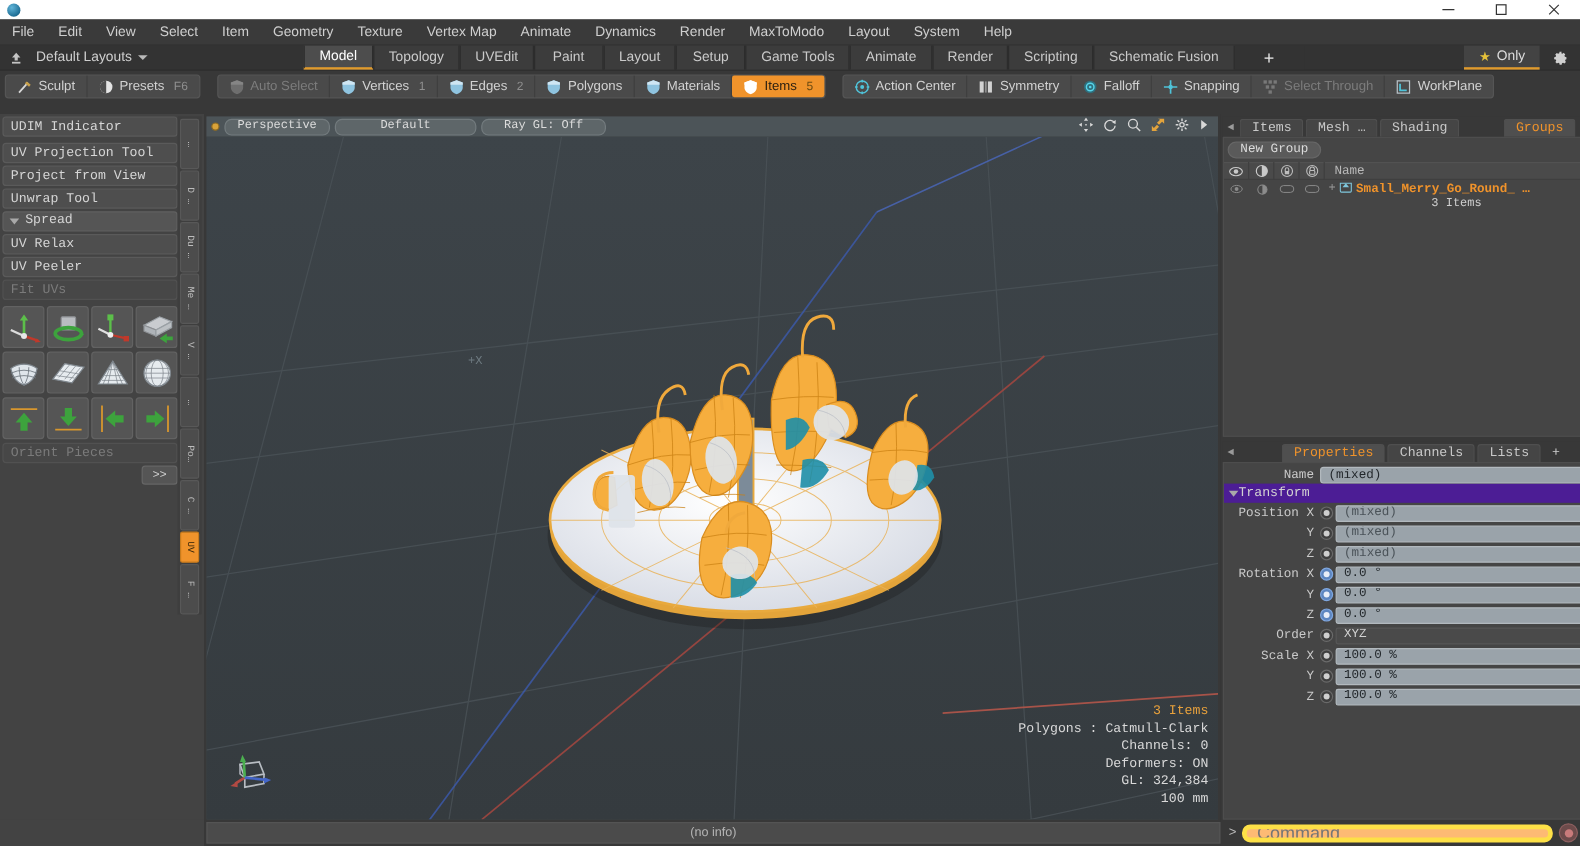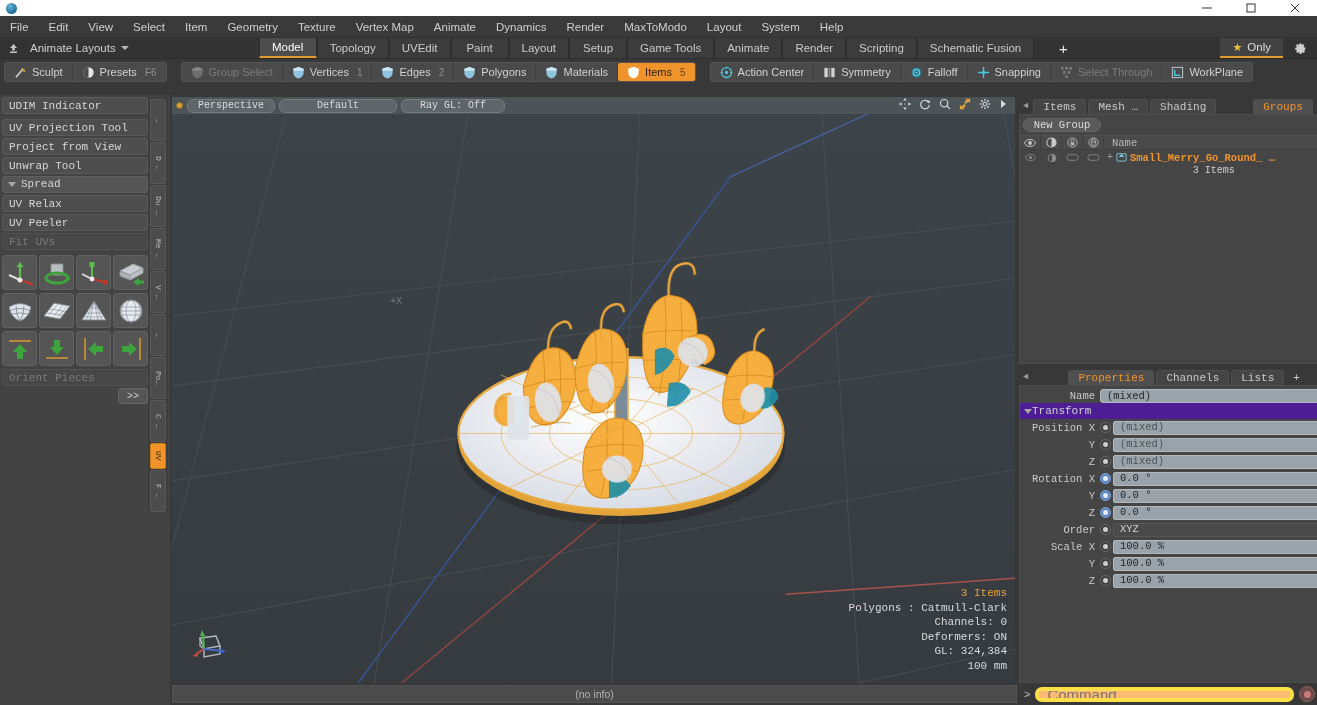--- a/index.html
+++ b/index.html
@@ -244,21 +244,21 @@
     </div>
 
   <div class="layoutbar">
     <div class="lb-icon">
       <svg width="13" height="13" viewBox="0 0 13 13">
           <path d="M6.5 2 L10 6 L7.8 6 L7.8 8.5 L5.2 8.5 L5.2 6 L3 6 Z" fill="#c4c4c4"></path>
           <rect x="3" y="9.5" width="7" height="1.5" fill="#c4c4c4"></rect>
         </svg>
     </div>
     <div class="lb-layouts">
-      <span>Animate Layouts</span>
+      <span>Default Layouts</span>
       <span class="caret"></span>
     </div>
     <div class="lb-spacer"></div>
     <div class="lb-tabs" id="layout-tabs">
         <div class="ltab active">Model</div>
         <div class="ltab">Topology</div>
         <div class="ltab">UVEdit</div>
         <div class="ltab">Paint</div>
         <div class="ltab">Layout</div>
         <div class="ltab">Setup</div>
@@ -307,21 +307,21 @@
       </div>
     <div class="sep"></div>
     <div class="grp" id="grp-select">
         <div class="mb dim">
           <span>
             <svg class="ic" viewBox="0 0 14 14">
               <path d="M7 1 L12.5 3 v4.5 C12.5 10.5 10 12.6 7 13.4 4 12.6 1.5 10.5 1.5 7.5 V3z" fill="#6e6e6e"></path>
               <path d="M7 1 L12.5 3 v2 H1.5 V3z" fill="#858585"></path>
             </svg>
           </span>
-          <span>Group Select</span>
+          <span>Auto Select</span>
         </div>
         <div class="mb">
           <span>
             <svg class="ic" viewBox="0 0 14 14">
               <path d="M7 1 L12.5 3 v4.5 C12.5 10.5 10 12.6 7 13.4 4 12.6 1.5 10.5 1.5 7.5 V3z" fill="#8fc4e0"></path>
               <path d="M7 1 L12.5 3 v2 H1.5 V3z" fill="#cfe6f3"></path>
             </svg>
           </span>
           <span>Vertices</span>
           <span class="num">1</span>

